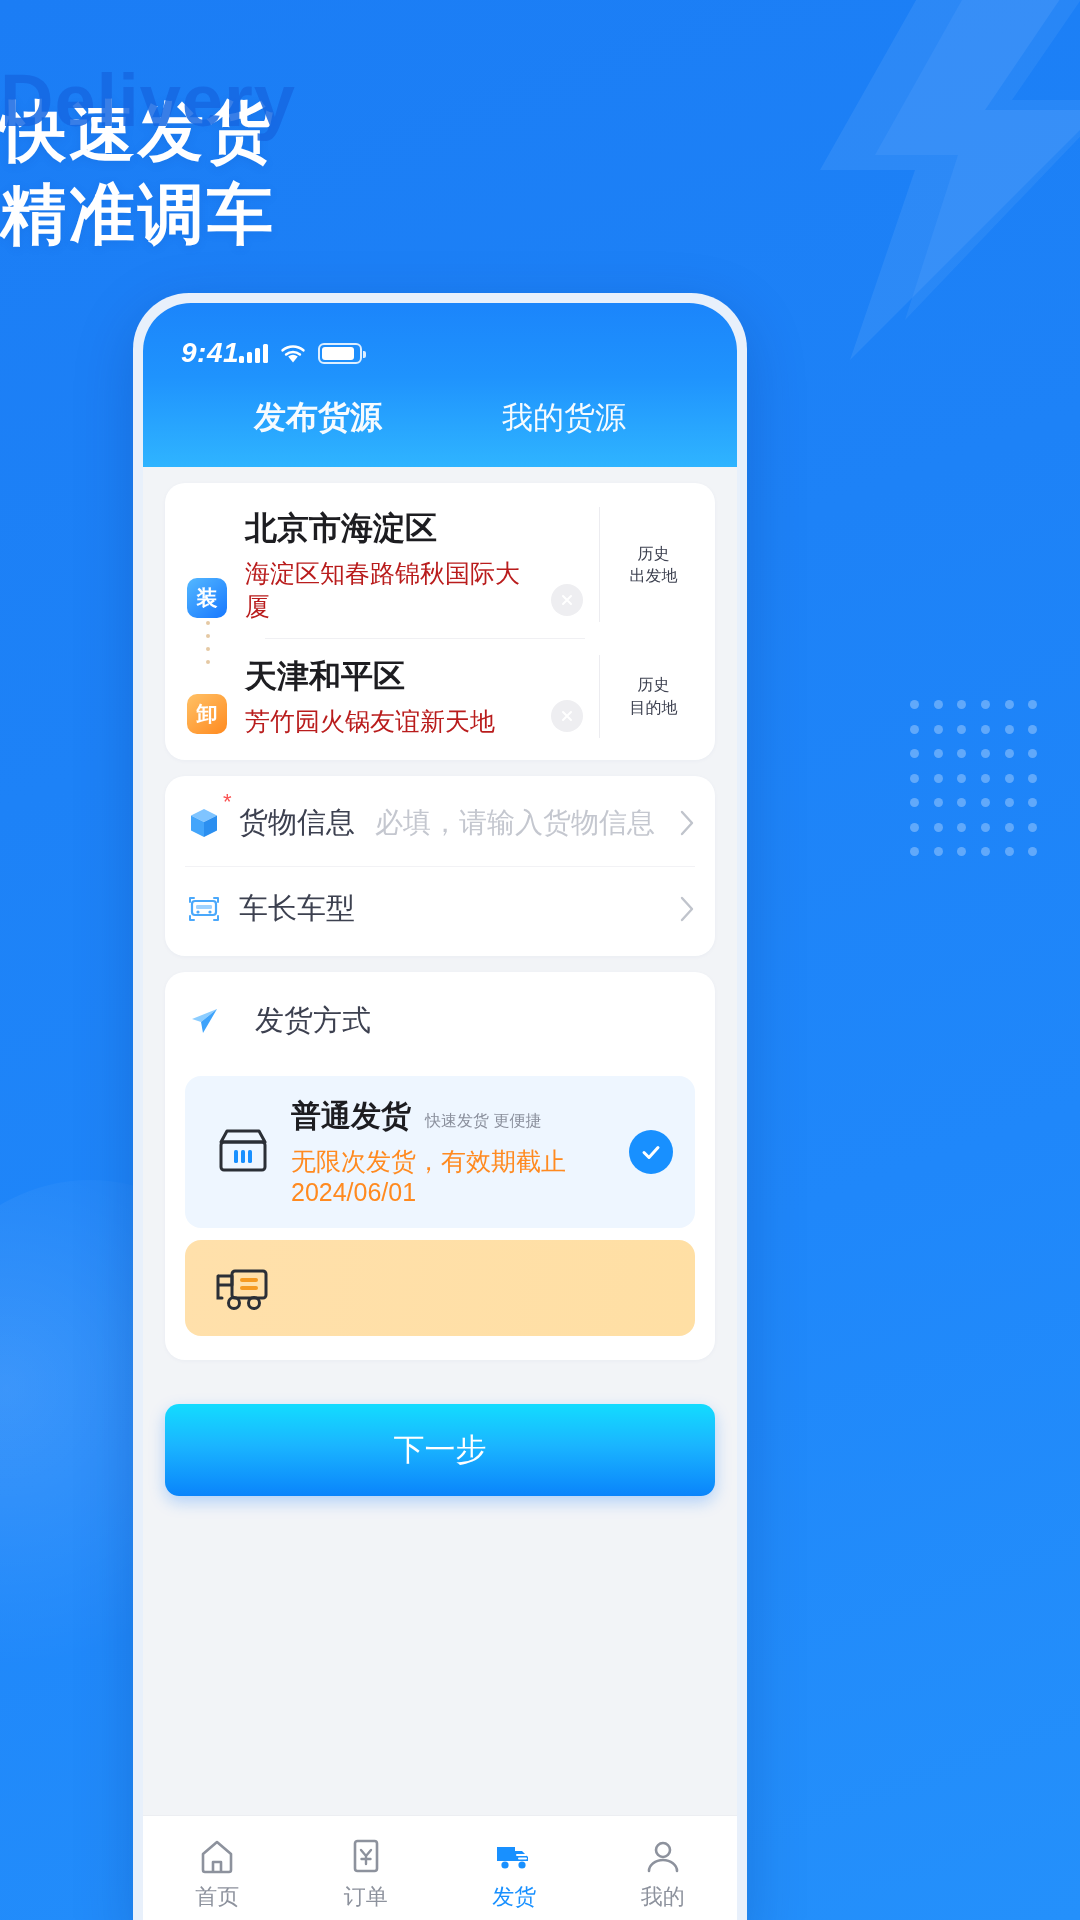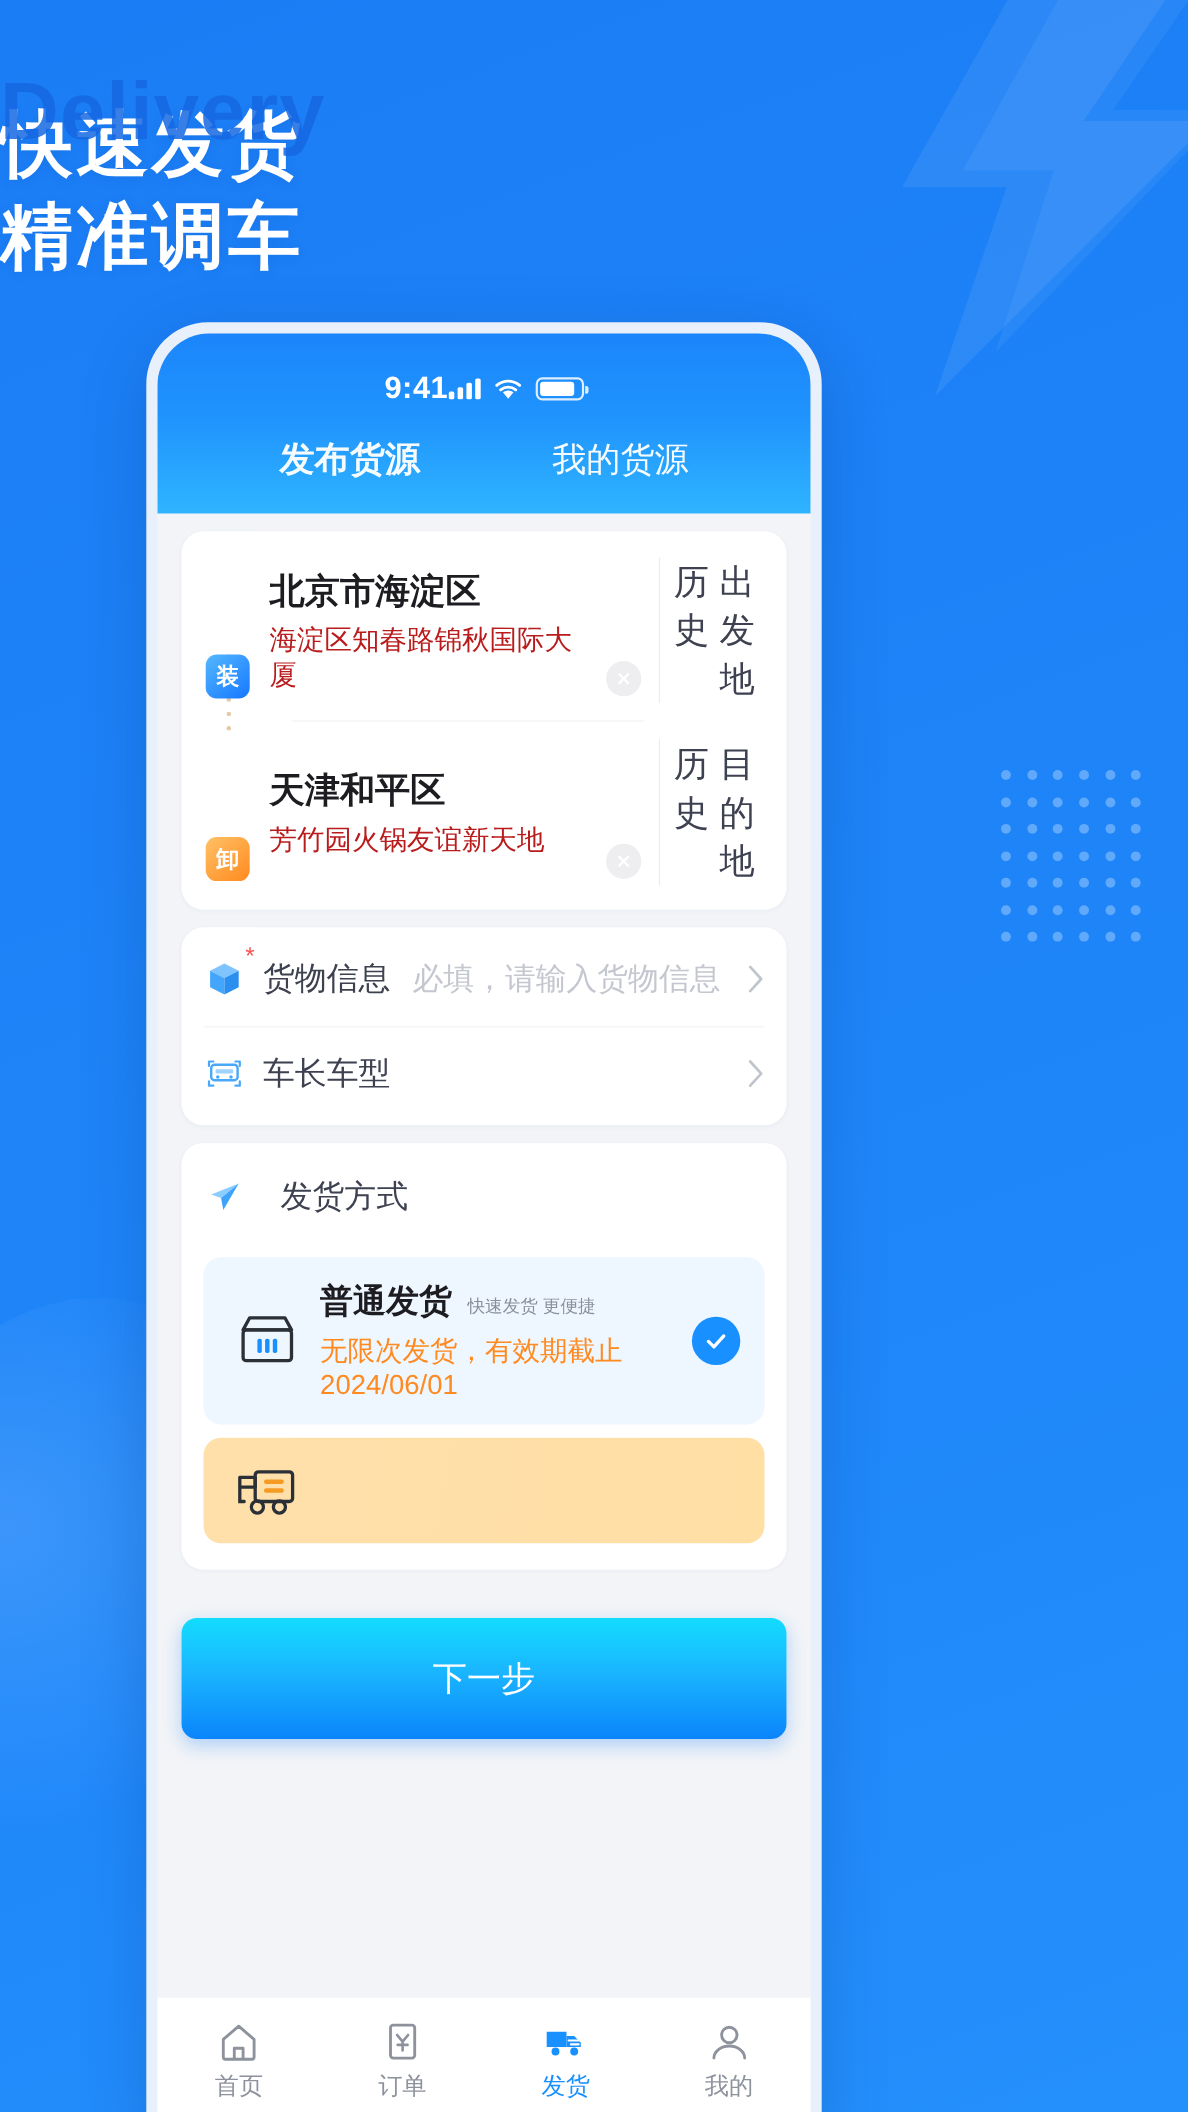--- a/index.html
+++ b/index.html
@@ -73,22 +73,22 @@
     display: flex; flex-direction: column;
   }
 
   
   .app-header {
     background: linear-gradient(180deg, #1b85fb 0%, #1f93fd 45%, #2fb4ff 100%);
     padding-top: 26px;
     flex: none;
   }
   .statusbar {
-    display: flex; align-items: center; justify-content: center;
-    padding: 0 38px; height: 48px; color: #fff;
+    display: flex; align-items: center; justify-content: flex-start;
+    padding: 0 38px; height: 48px; color: #fff; font-style: italic;
   }
   .sb-time { font-size: 28px; font-weight: 600; letter-spacing: .5px; }
   .sb-right { display: flex; align-items: center; gap: 11px; }
   .sig { display: flex; align-items: flex-end; gap: 3px; height: 20px; }
   .sig i { display:block; width: 5px; background:#fff; border-radius: 1.5px; }
   .sig i:nth-child(1){height:7px}.sig i:nth-child(2){height:11px}
   .sig i:nth-child(3){height:15px}.sig i:nth-child(4){height:19px}
   .wifi svg{display:block}
   .batt {
     width: 44px; height: 21px; border: 2px solid rgba(255,255,255,.85);
@@ -139,23 +139,23 @@
   .addr-detail { font-size: 25px; color: #b91c1c; margin-top: 7px; line-height:1.3; }
   .clear-btn {
     width: 32px; height: 32px; border-radius: 50%;
     background: #eeeef1; color:#fff; flex:none;
     display:flex; align-items:center; justify-content:center;
     margin: 0 16px 0 10px; align-self: flex-end; margin-bottom: 6px;
   }
   .clear-btn svg { display:block; }
   .hist-btn {
     width: 96px; flex: none; text-align: center;
-    font-size: 32px; color: #3d4150; line-height: 1.38;
+    font-size: 16px; color: #3d4150; line-height: 1.38;
     border-left: 1px solid #ececf0; padding-left: 12px;
-    align-self: stretch; display:flex; flex-direction:row;
+    align-self: stretch; display:flex; flex-direction:column;
     justify-content:center;
   }
   .addr-divider { height: 1px; background: #f0f0f3; margin-left: 100px; margin-right: 130px; }
   .dotline {
     position: absolute; left: 41px; width: 4px;
     display: flex; flex-direction: column; gap: 9px; align-items: center;
   }
   .dotline i { width:4px;height:4px;border-radius:50%;background:#e5c9a4;display:block }
 
   
@@ -194,21 +194,21 @@
   .dm-note{font-size:25px;color:#ff8a20;margin-top:9px;line-height:1.25}
   .dm-check{
     width:44px;height:44px;border-radius:50%;background:#1890ff;flex:none;
     display:flex;align-items:center;justify-content:center;margin-left:10px;
   }
   .dm-check svg{display:block}
 
   
   .next-wrap { padding: 44px 0 0 0; }
   .next-btn {
-    height: 110px; border-radius: 14px;
+    height: 92px; border-radius: 14px;
     background: linear-gradient(180deg,#13dcff 0%, #1ab5ff 45%, #0a84fb 100%);
     color:#fff; font-size: 31px; display:flex; align-items:center; justify-content:center;
     box-shadow: 0 6px 16px rgba(12,120,250,.28);
   }
 
   
   .tabbar {
     flex: none; height: 118px; background:#fff;
     display:flex; align-items:center;
     border-top: 1px solid #eceef2;

